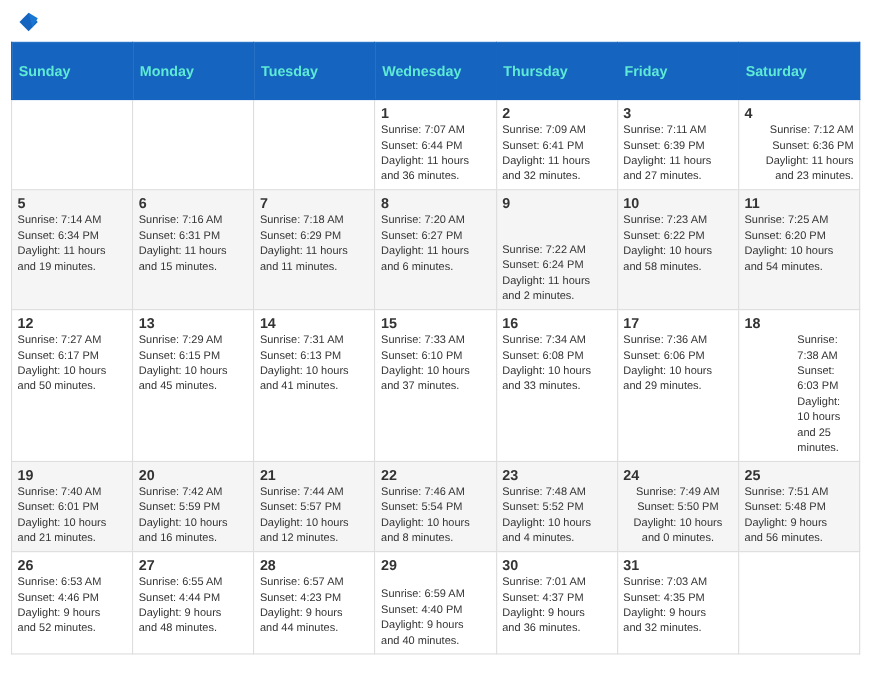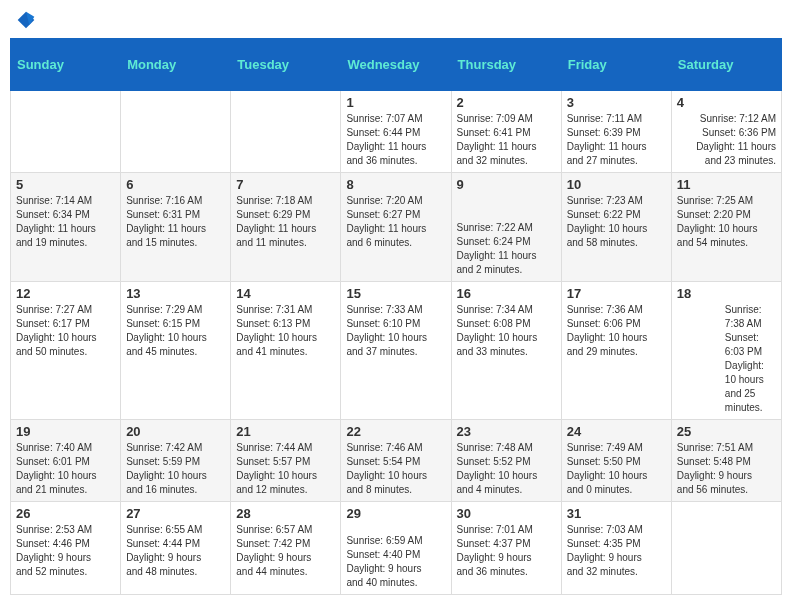--- a/index.html
+++ b/index.html
@@ -198,21 +198,21 @@
         <td>
           <span class="day-num">10</span>
           <div class="day-info" style="white-space: pre-line;">Sunrise: 7:23 AM
 Sunset: 6:22 PM
 Daylight: 10 hours
 and 58 minutes.</div>
         </td>
         <td>
           <span class="day-num">11</span>
           <div class="day-info" style="white-space: pre-line;">Sunrise: 7:25 AM
-Sunset: 2:20 PM
+Sunset: 6:20 PM
 Daylight: 10 hours
 and 54 minutes.</div>
         </td>
       </tr>
       <tr>
         <td>
           <span class="day-num">12</span>
           <div class="day-info" style="white-space: pre-line;">Sunrise: 7:27 AM
 Sunset: 6:17 PM
 Daylight: 10 hours
@@ -292,52 +292,52 @@
         </td>
         <td>
           <span class="day-num">23</span>
           <div class="day-info" style="white-space: pre-line;">Sunrise: 7:48 AM
 Sunset: 5:52 PM
 Daylight: 10 hours
 and 4 minutes.</div>
         </td>
         <td>
           <span class="day-num">24</span>
-          <div class="day-info" style="white-space: pre-line;">Sunrise: 7:49 AM
+          <div class="day-info" style="white-space: pre-line; text-align: center;">Sunrise: 7:49 AM
 Sunset: 5:50 PM
 Daylight: 10 hours
 and 0 minutes.</div>
         </td>
         <td>
           <span class="day-num">25</span>
           <div class="day-info" style="white-space: pre-line;">Sunrise: 7:51 AM
 Sunset: 5:48 PM
 Daylight: 9 hours
 and 56 minutes.</div>
         </td>
       </tr>
       <tr>
         <td>
           <span class="day-num">26</span>
-          <div class="day-info" style="white-space: pre-line;">Sunrise: 2:53 AM
+          <div class="day-info" style="white-space: pre-line;">Sunrise: 6:53 AM
 Sunset: 4:46 PM
 Daylight: 9 hours
 and 52 minutes.</div>
         </td>
         <td>
           <span class="day-num">27</span>
           <div class="day-info" style="white-space: pre-line;">Sunrise: 6:55 AM
 Sunset: 4:44 PM
 Daylight: 9 hours
 and 48 minutes.</div>
         </td>
         <td>
           <span class="day-num">28</span>
           <div class="day-info" style="white-space: pre-line;">Sunrise: 6:57 AM
-Sunset: 7:42 PM
+Sunset: 4:23 PM
 Daylight: 9 hours
 and 44 minutes.</div>
         </td>
         <td>
           <span class="day-num">29</span>
           <div class="day-info" style="white-space: pre-line; margin-top: 13px;">Sunrise: 6:59 AM
 Sunset: 4:40 PM
 Daylight: 9 hours
 and 40 minutes.</div>
         </td>

